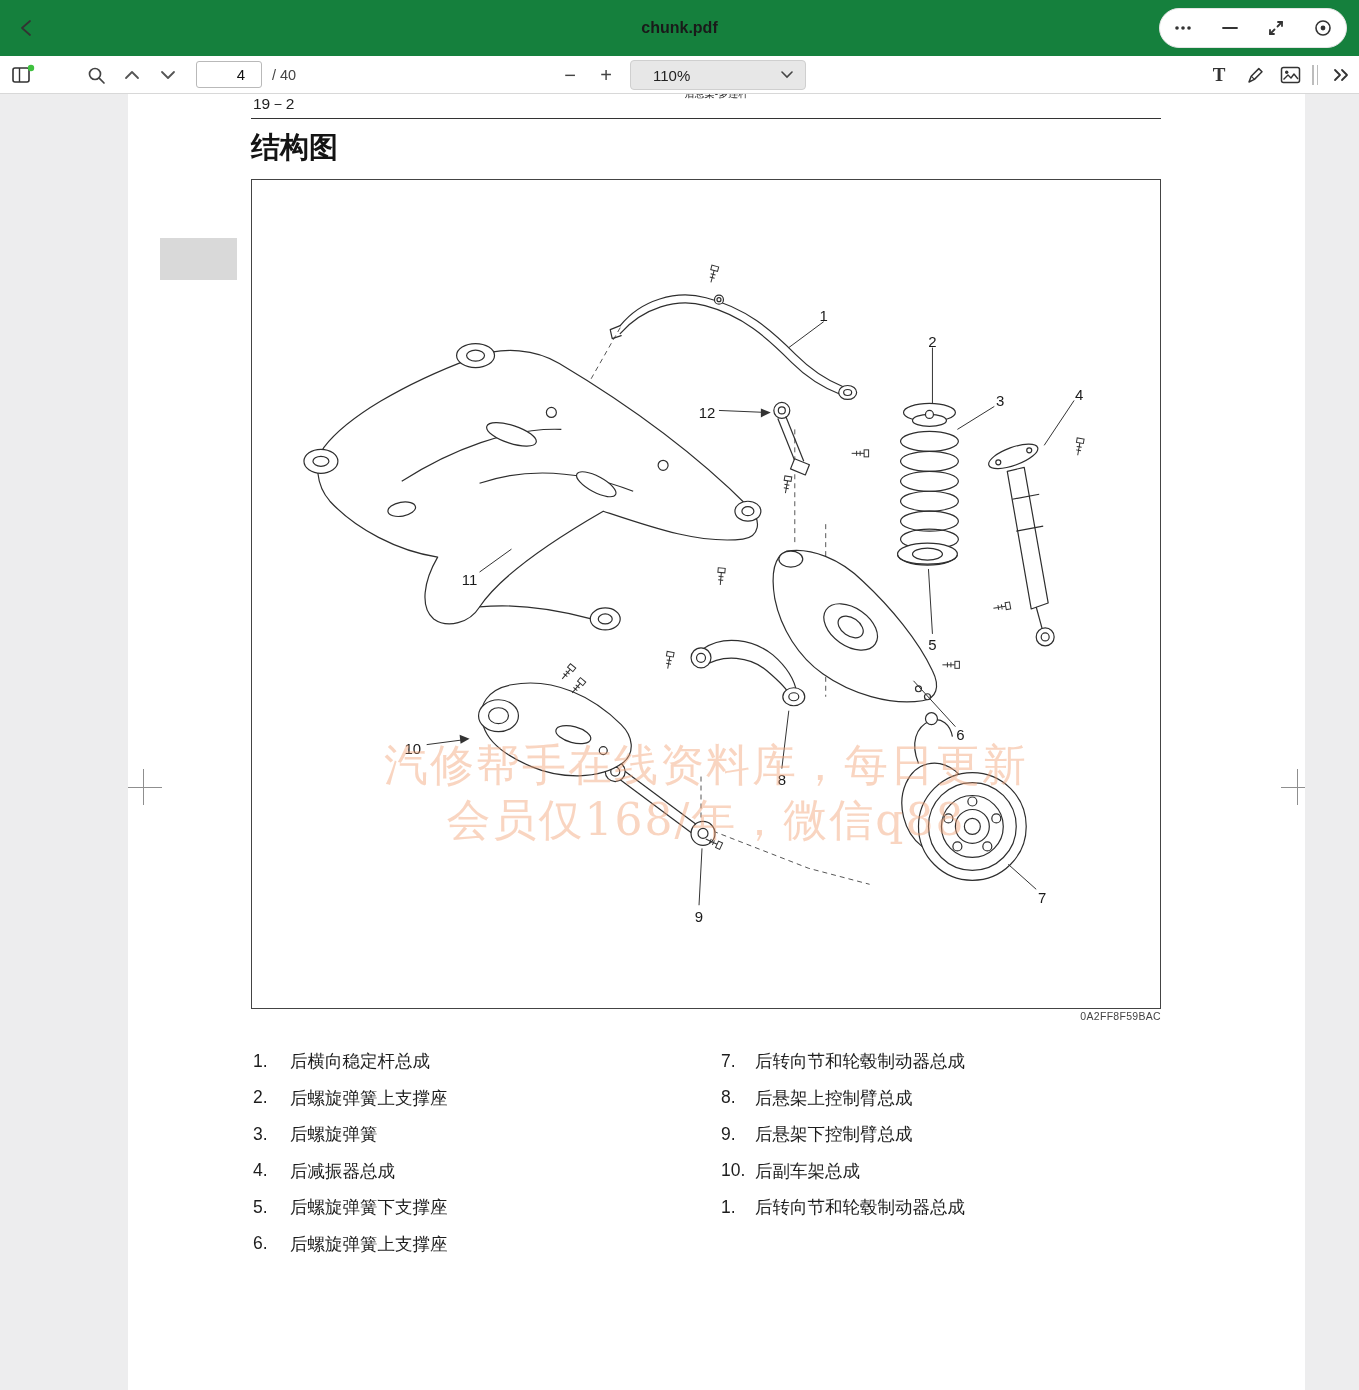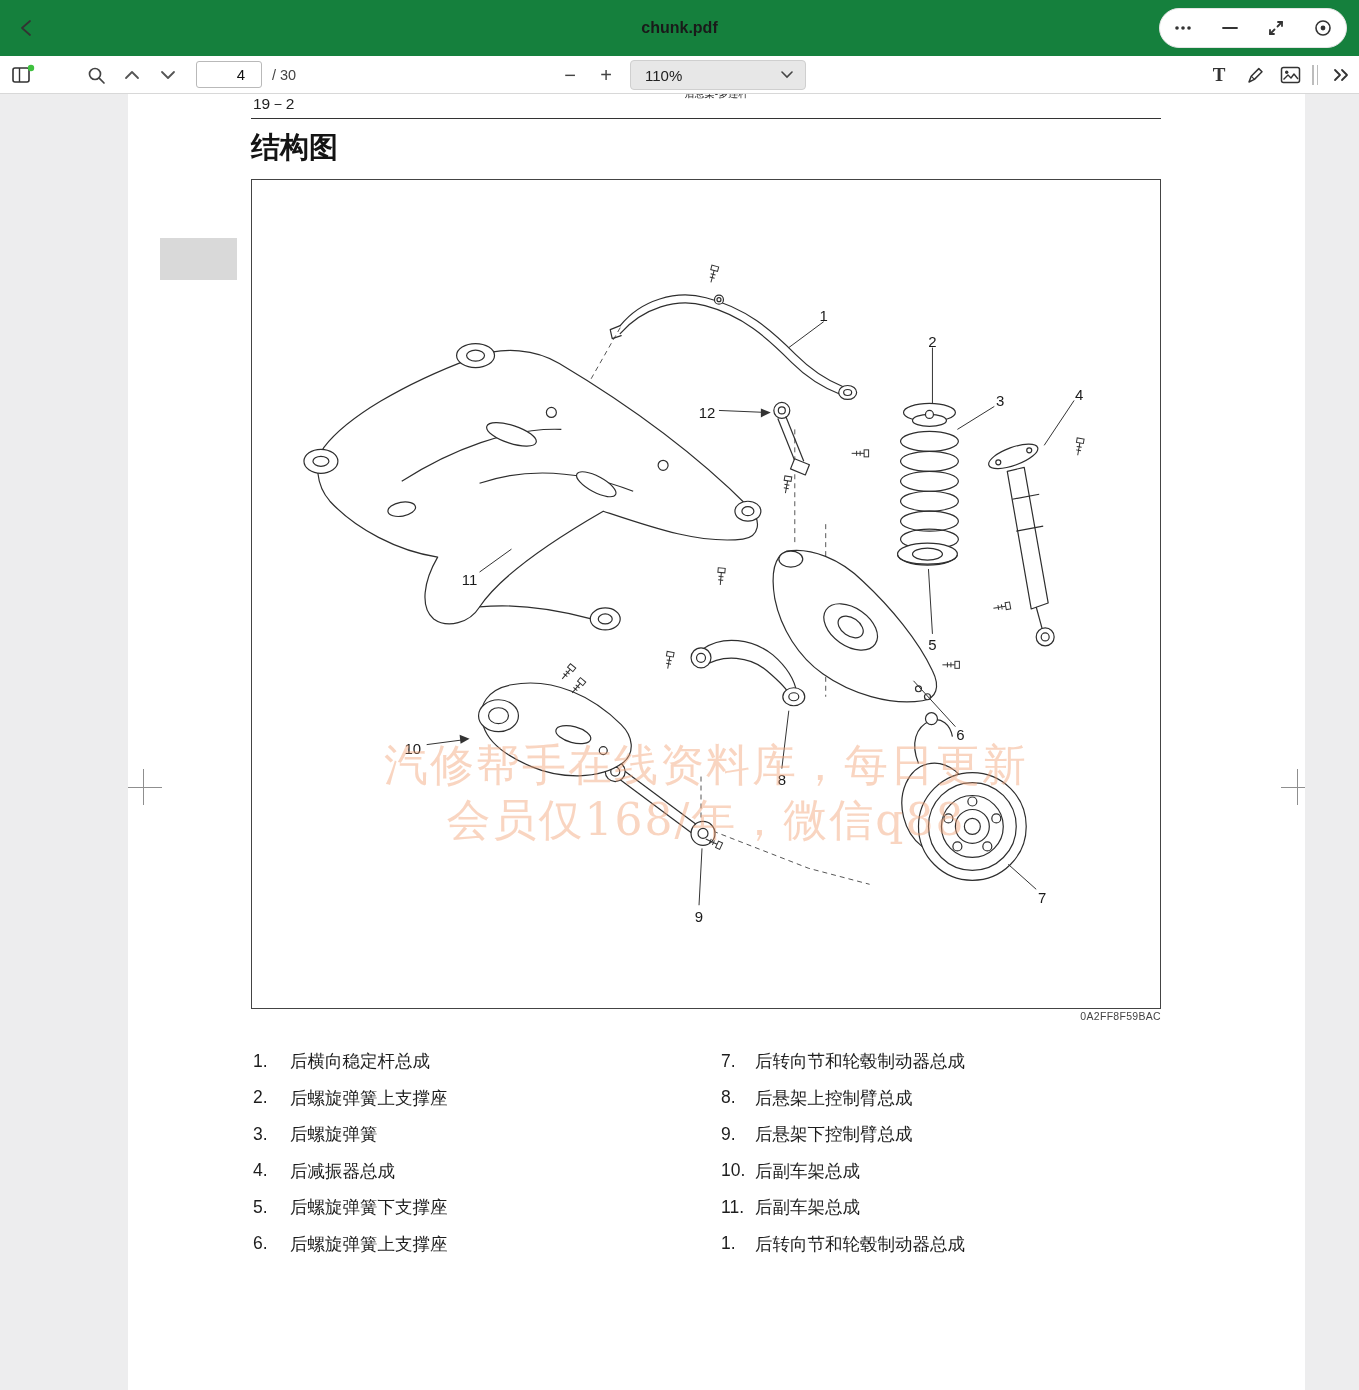--- a/index.html
+++ b/index.html
@@ -12,21 +12,21 @@
   .app-title { position:absolute; left:0; right:0; top:0; height:56px; display:flex; align-items:center; justify-content:center; font-size:16px; font-weight:bold; color:#1a1a1a; }
   .win-pill { position:absolute; right:12px; top:8px; height:40px; width:188px; border:1px solid #e4e4e4; border-radius:21px; display:flex; align-items:center; justify-content:space-around; background:#fff; }
   .pill-btn { width:44px; height:38px; display:flex; align-items:center; justify-content:center; cursor:pointer; }
 
   
   .toolbar { position:absolute; top:56px; left:0; width:1359px; height:38px; background:#fff; border-bottom:1px solid #d8d8d8; z-index:20; }
   .tb { position:absolute; top:0; height:38px; display:flex; align-items:center; justify-content:center; cursor:pointer; }
   .page-input { position:absolute; left:196px; top:5px; width:66px; height:27px; border:1px solid #b9b9b9; border-radius:3px; font-size:15px; text-align:right; padding-right:16px; color:#111; outline:none; background:#fff; }
   .page-total { position:absolute; left:272px; top:0; height:38px; display:flex; align-items:center; font-size:14.5px; color:#444; }
   .zoom-box { position:absolute; left:630px; top:4px; width:176px; height:30px; background:#e7e7e7; border:1px solid #cfcfcf; border-radius:4px; display:flex; align-items:center; cursor:pointer; }
-  .zoom-box .zv { font-size:15px; color:#222; padding-left:14px; flex:1; }
+  .zoom-box .zv { font-size:15px; color:#222; padding-left:22px; flex:1; }
   .zoom-box .zc { padding-right:12px; display:flex; align-items:center; }
   .sign-btn { font-size:20px; color:#444; width:24px; text-align:center; }
   .t-glyph { font-family:"Liberation Serif","DejaVu Serif",serif; font-size:19px; color:#333; font-weight:bold; }
   .tb-divider { position:absolute; left:1312px; top:9px; width:8px; height:20px; display:flex; gap:3px; }
   .tb-divider i { display:block; width:1.5px; height:20px; background:#bdbdbd; }
 
   
   .viewport { position:absolute; top:94px; left:0; width:1359px; height:1296px; background:#ededee; overflow:hidden;margin-left:40px; }
   .pdf-page { position:absolute; left:88px; top:0; width:1177px; height:1600px; background:#fff; overflow:hidden; }
 
@@ -126,21 +126,21 @@
     <svg width="18" height="16" viewBox="0 0 18 16">
       <polyline class="icon-stroke2" points="3,11 9,5 15,11"></polyline>
     </svg>
   </div>
   <div class="tb" style="left:154px; width:28px;">
     <svg width="18" height="16" viewBox="0 0 18 16">
       <polyline class="icon-stroke2" points="3,5 9,11 15,5"></polyline>
     </svg>
   </div>
   <input class="page-input" value="4" style="">
-  <div class="page-total">/ 30</div>
+  <div class="page-total">/ 40</div>
 
   <div class="tb" style="left:556px; width:28px;">
       <span class="sign-btn">−</span>
     </div>
   <div class="tb" style="left:592px; width:28px;">
       <span class="sign-btn">+</span>
     </div>
   <div class="zoom-box">
     <span class="zv">110%</span>
     <span class="zc">
@@ -449,24 +449,20 @@
         </div>
       <div class="part-row">
           <span class="pn">9.</span>
           <span class="pl">后悬架下控制臂总成</span>
         </div>
       <div class="part-row">
           <span class="pn">10.</span>
           <span class="pl">后副车架总成</span>
         </div>
       <div class="part-row">
-          <span class="pn">11.</span>
-          <span class="pl">后副车架总成</span>
-        </div>
-      <div class="part-row">
           <span class="pn">1.</span>
           <span class="pl">后转向节和轮毂制动器总成</span>
         </div>
     </div>
   </div>
 
   <div class="scroll-thumb"></div>
 </div>
 
 </body></html>

